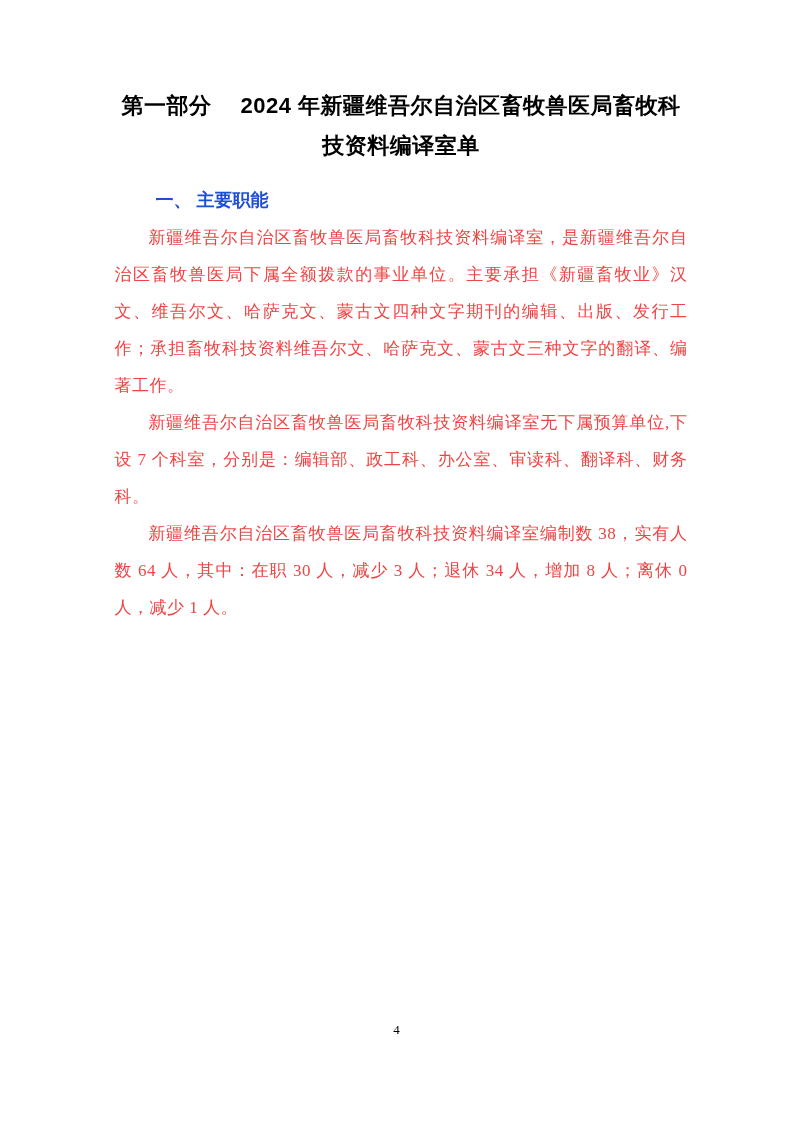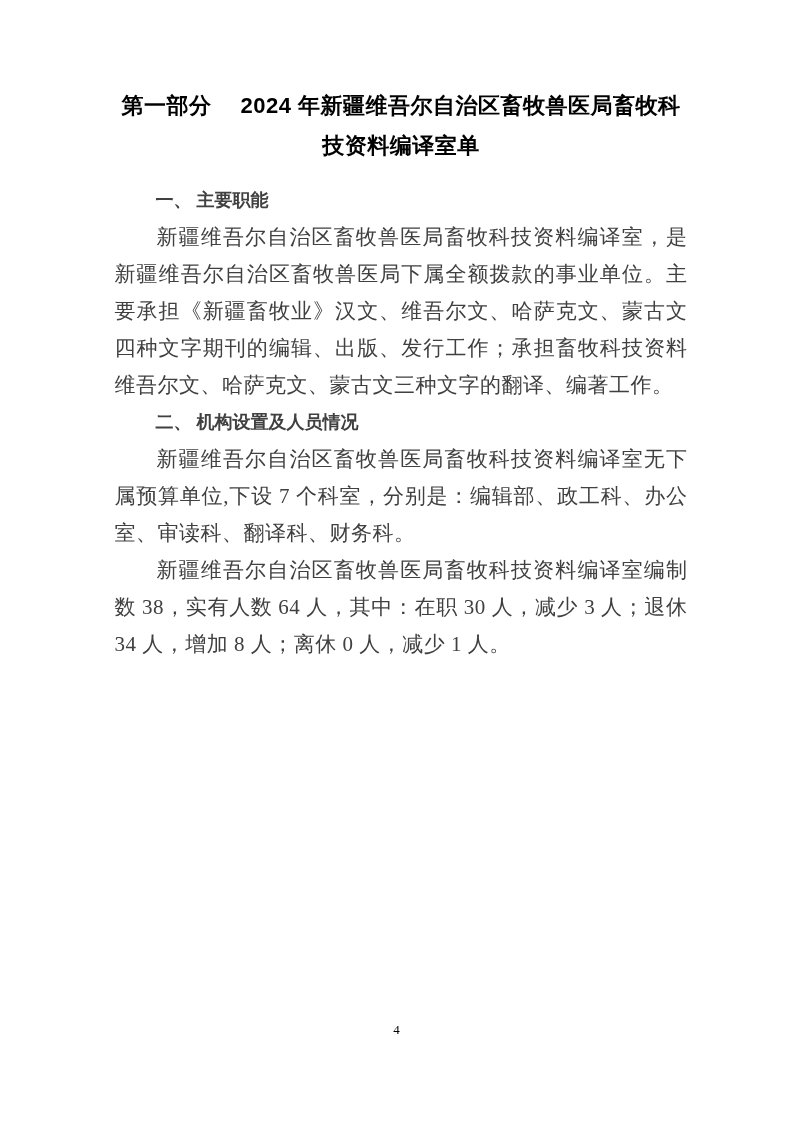--- a/index.html
+++ b/index.html
@@ -26,30 +26,30 @@
     color: #000000;
     letter-spacing: 0.5px;
   }
   .title-line { display: block; }
   .sec-heading {
     font-family: "Liberation Sans", sans-serif;
     font-weight: 700;
     font-size: 18px;
     line-height: 37px;
     padding-left: 41px;
-    color: #404040;
+    color: #1d4ed8;
   }
   .sec-heading.first { margin-top: 16px; }
   .body-para {
-    font-size: 21px;
+    font-size: 17px;
     line-height: 37px;
     text-align: justify;
     text-indent: 2em;
     letter-spacing: 0.5px;
-    color: #404040;
+    color: #ef4444;
   }
   .page-number {
     position: absolute;
     left: 0;
     right: 0;
     top: 1022px;
     text-align: center;
     font-size: 13px;
     color: #000000;
   }
@@ -60,21 +60,20 @@
 <div class="page">
 
   <h1 class="doc-title">
     <span class="title-line">第一部分　 2024 年新疆维吾尔自治区畜牧兽医局畜牧科技资料编译室单</span>
   </h1>
 
   <h2 class="sec-heading first">一、 主要职能</h2>
 
   <p class="body-para">新疆维吾尔自治区畜牧兽医局畜牧科技资料编译室，是新疆维吾尔自治区畜牧兽医局下属全额拨款的事业单位。主要承担《新疆畜牧业》汉文、维吾尔文、哈萨克文、蒙古文四种文字期刊的编辑、出版、发行工作；承担畜牧科技资料维吾尔文、哈萨克文、蒙古文三种文字的翻译、编著工作。</p>
 
-  <h2 class="sec-heading">二、 机构设置及人员情况</h2>
 
   <p class="body-para">新疆维吾尔自治区畜牧兽医局畜牧科技资料编译室无下属预算单位,下设 7 个科室，分别是：编辑部、政工科、办公室、审读科、翻译科、财务科。</p>
 
   <p class="body-para">新疆维吾尔自治区畜牧兽医局畜牧科技资料编译室编制数 38，实有人数 64 人，其中：在职 30 人，减少 3 人；退休 34 人，增加 8 人；离休 0 人，减少 1 人。</p>
 
   <div class="page-number">4</div>
 
 </div>
 
 </body></html>

